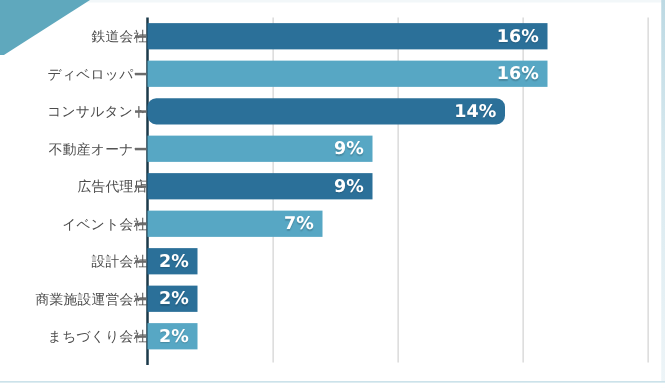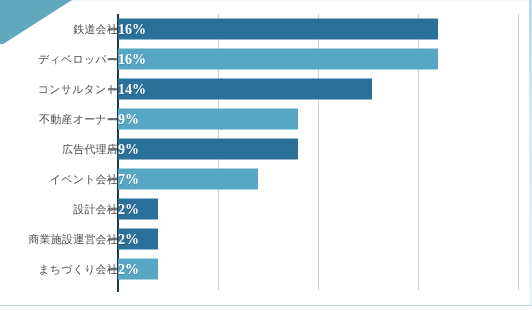--- a/index.html
+++ b/index.html
@@ -113,24 +113,23 @@
     transform: translateY(-50%);
   }
   .bar {
     position: absolute;
     left: 118px;
     height: 21px;
     top: 50%;
     transform: translateY(-50%);
     display: flex;
     align-items: center;
-    justify-content: flex-start;
+    justify-content: flex-end;
     box-sizing: border-box;
     padding-right: 7px;
-    font-family: Liberation Serif, serif;
   }
   .bar-value {
     color: #ffffff;
     font-size: 14px;
     font-weight: bold;
     line-height: 1;
     text-shadow: 0 1px 1px rgba(0,0,0,0.18);
     white-space: nowrap;
   }
 </style>
@@ -165,21 +164,21 @@
         <div class="row">
           <div class="cat-label">ディベロッパー</div>
           <div class="tick"></div>
           <div class="bar" style="width: 320px; background: rgb(87, 167, 196);">
             <span class="bar-value">16%</span>
           </div>
         </div>
         <div class="row">
           <div class="cat-label">コンサルタント</div>
           <div class="tick"></div>
-          <div class="bar" style="width: 254px; background: rgb(43, 112, 153);">
+          <div class="bar" style="width: 286px; background: rgb(43, 112, 153); border-radius: 7px;">
             <span class="bar-value">14%</span>
           </div>
         </div>
         <div class="row">
           <div class="cat-label">不動産オーナー</div>
           <div class="tick"></div>
           <div class="bar" style="width: 180px; background: rgb(87, 167, 196);">
             <span class="bar-value">9%</span>
           </div>
         </div>

